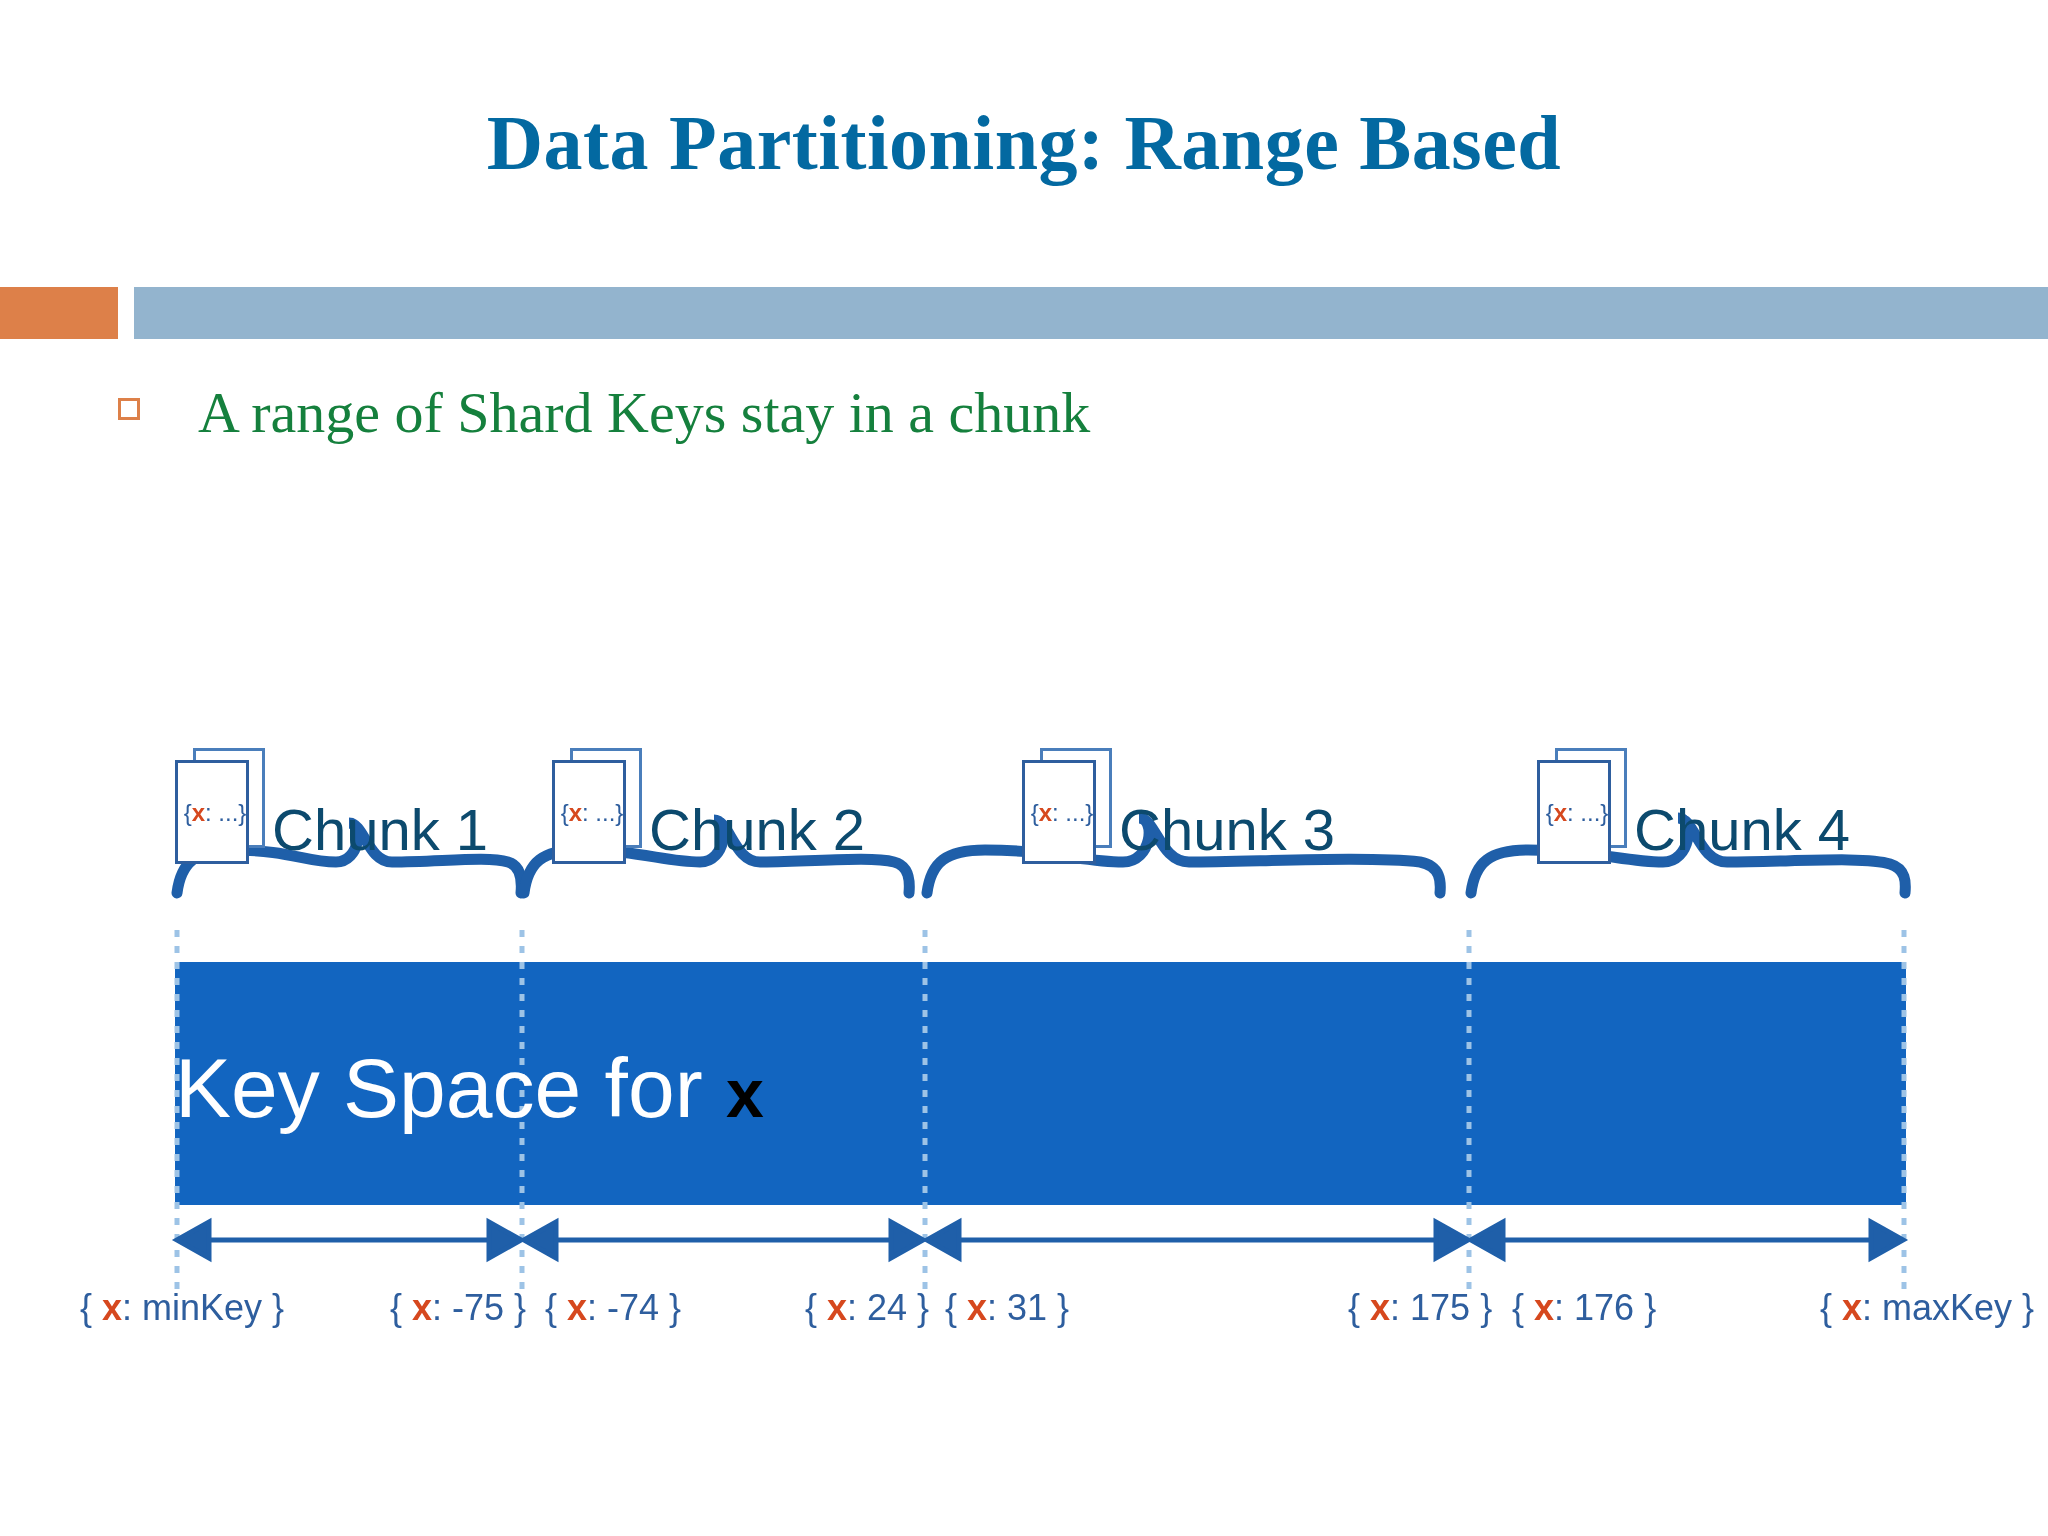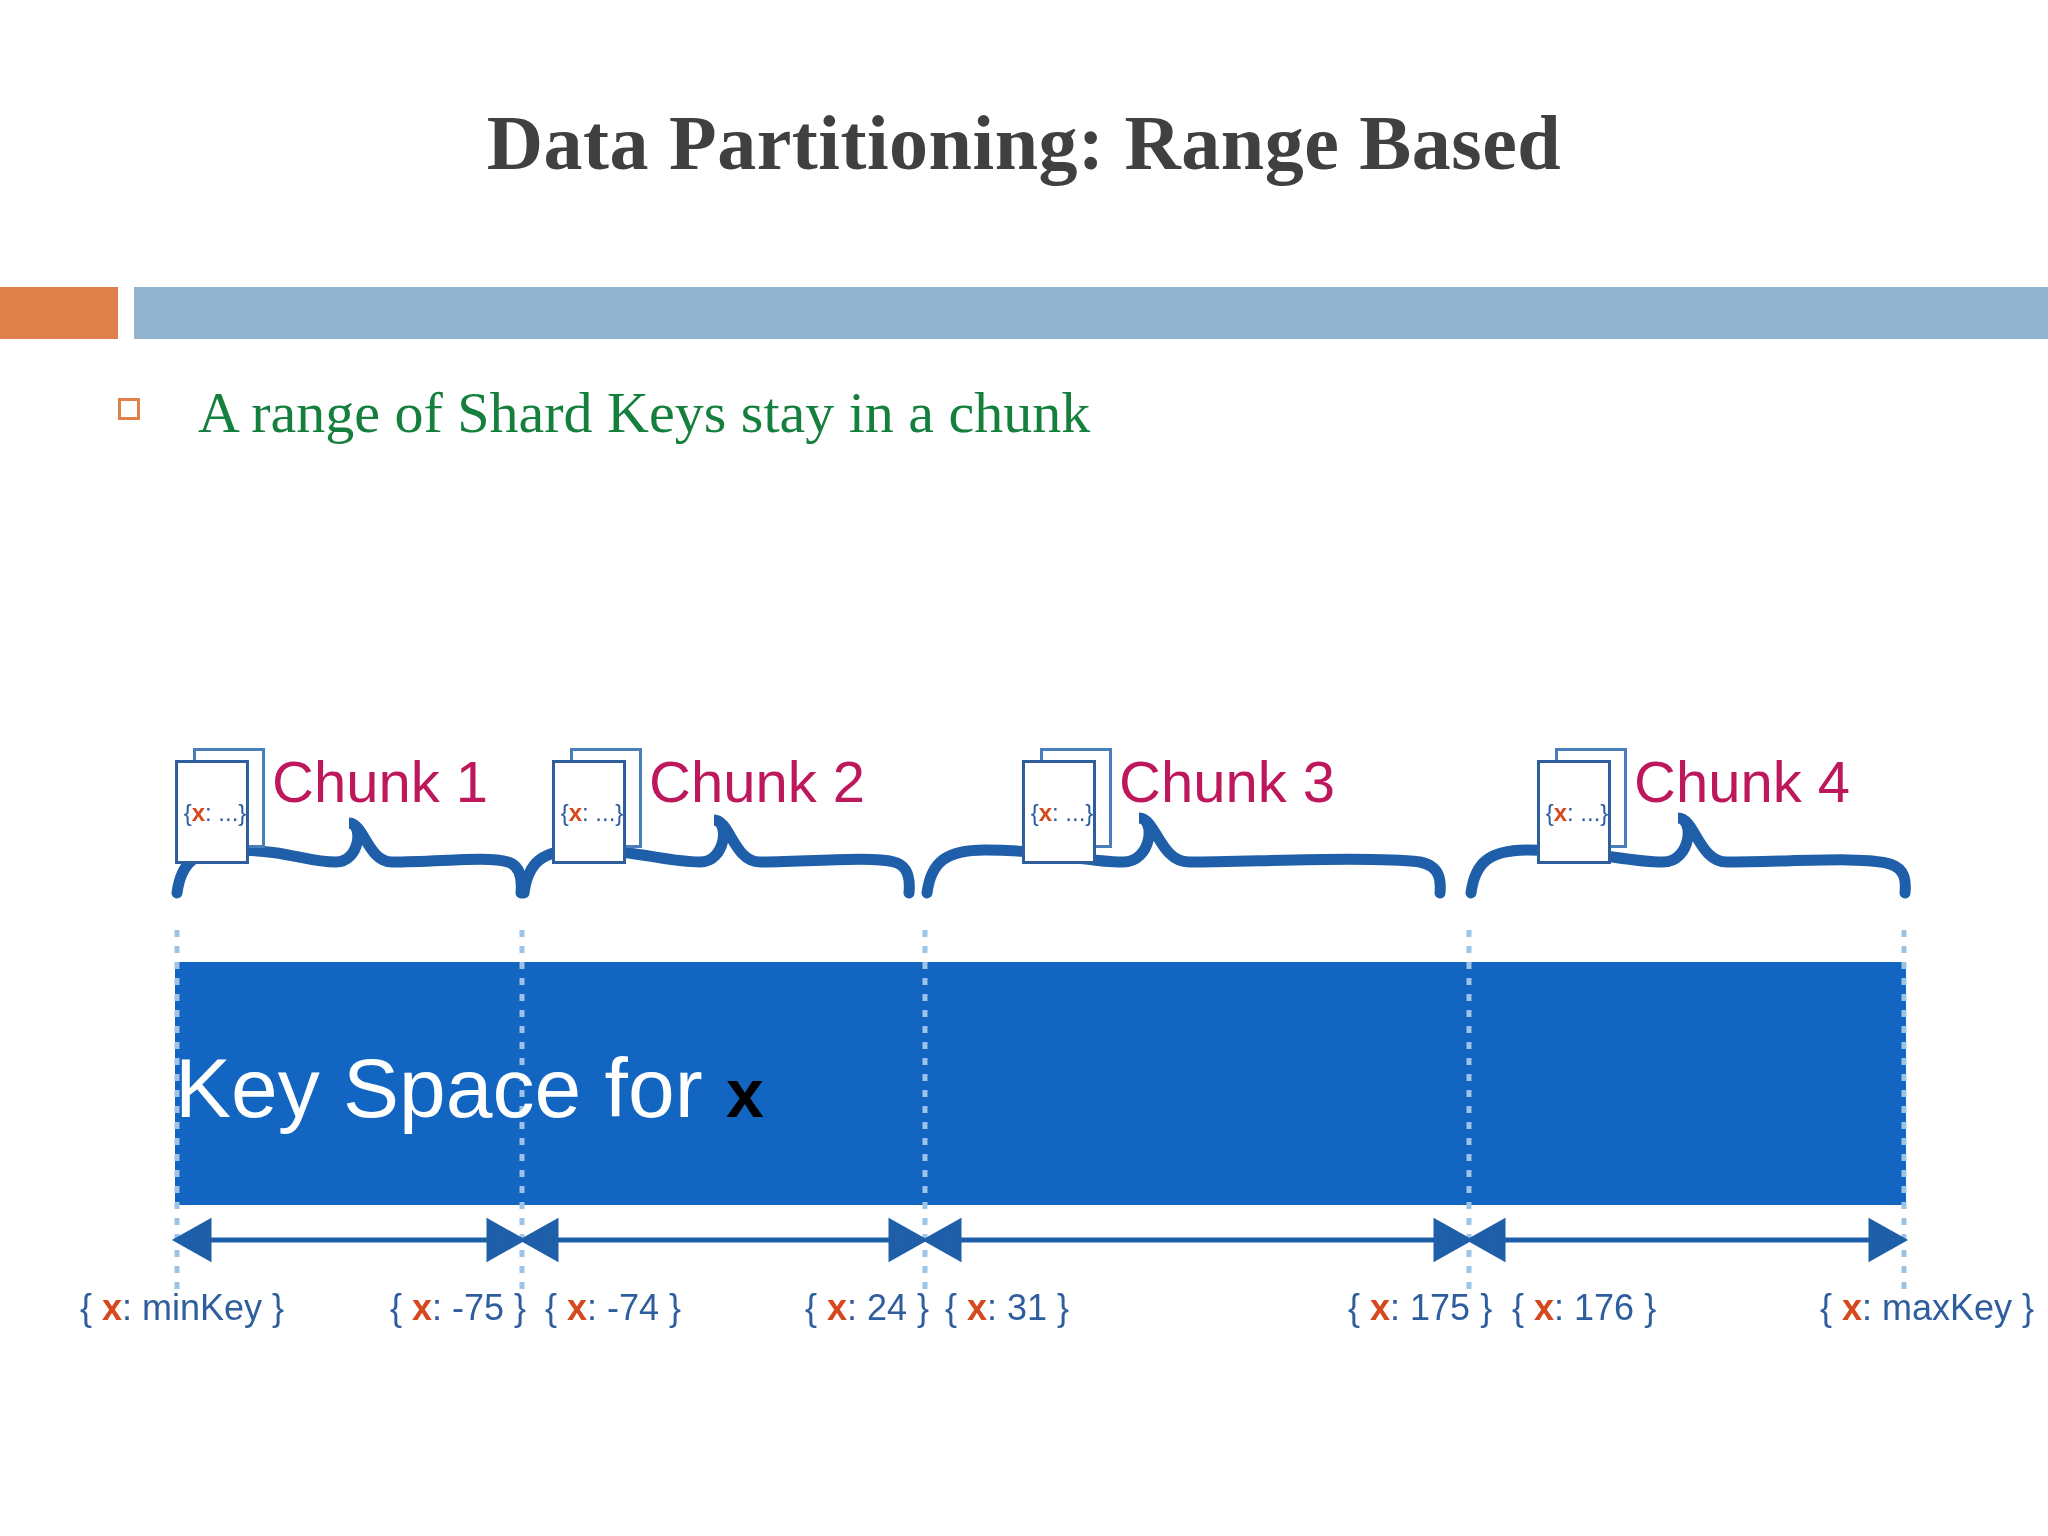--- a/index.html
+++ b/index.html
@@ -20,21 +20,21 @@
   .slide-title {
     position: absolute;
     left: 0;
     top: 95px;
     width: 2048px;
     text-align: center;
     font-family: "Liberation Serif", serif;
     font-weight: bold;
     font-size: 78px;
     line-height: 96px;
-    color: #404040;
+    color: #0369a1;
     letter-spacing: 0.5px;
     white-space: nowrap;
   }
 
   
   .bar-orange {
     position: absolute;
     left: 0;
     top: 287px;
     width: 118px;
@@ -130,22 +130,23 @@
     color: #2E5E9E;
     white-space: nowrap;
   }
   .doc-text .kx { color: #D6481E; font-weight: bold; }
 
   .chunk-label {
     position: absolute;
     font-family: "Liberation Sans", sans-serif;
     font-size: 58px;
     line-height: 60px;
-    color: #be185d;
-    white-space: nowrap;
+    color: #0c4a6e;
+    white-space: nowrap;
+    margin-top: 48px;
   }
   .key-band-label {
     position: absolute;
     width: 1731px;
     font-family: "Liberation Sans", sans-serif;
     font-size: 84px;
     line-height: 96px;
     color: #ffffff;
     white-space: nowrap;
   }

